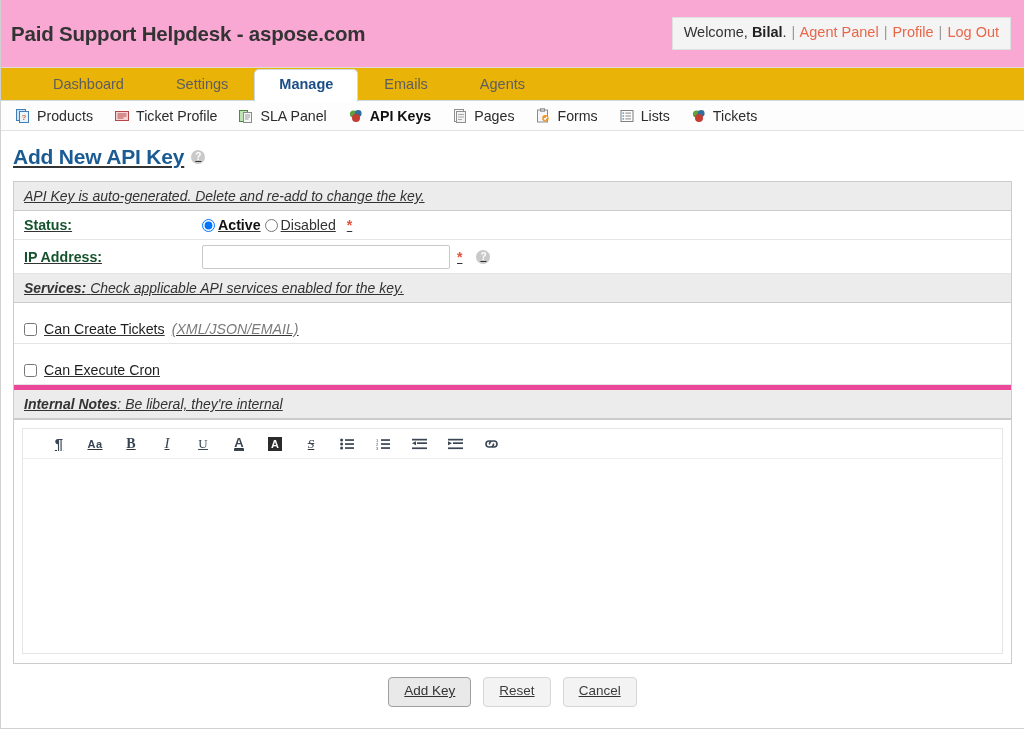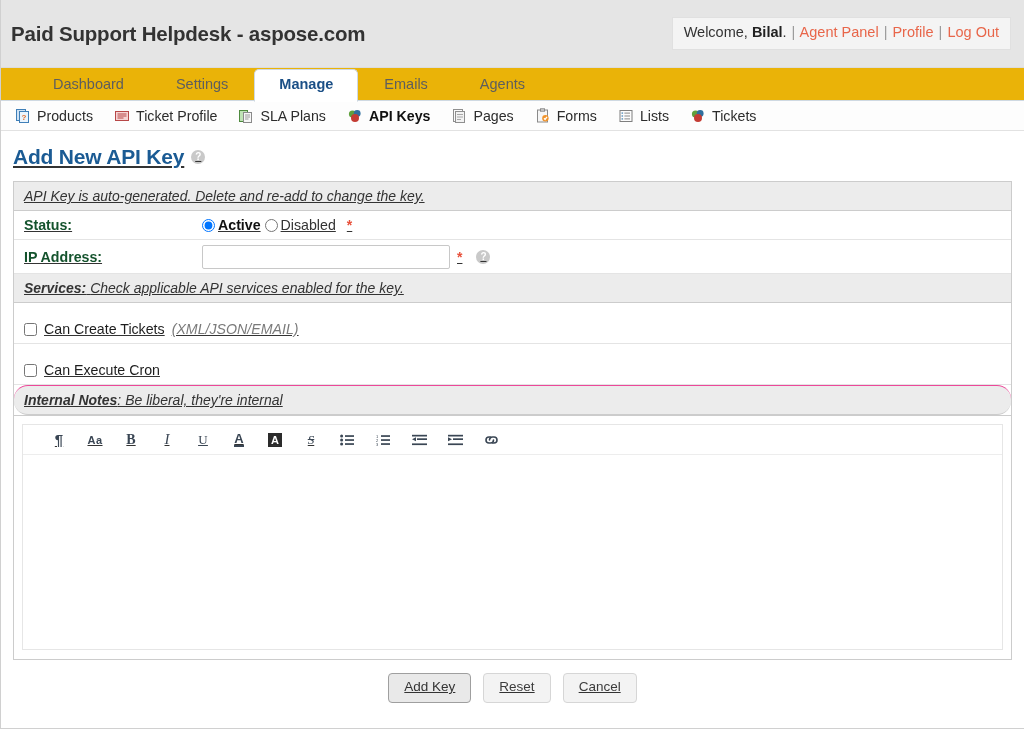--- a/index.html
+++ b/index.html
@@ -15,21 +15,21 @@
     width: 1024px; height: 729px;
     position: relative;
     border-left: 1px solid #d0d0d0;
     border-bottom: 1px solid #d0d0d0;
     background: #fff;
   }
 
   
   .header {
     height: 68px;
-    background: #e5e5e5;
+    background: #f9a8d4;
     border-bottom: 1px solid #dcdcdc;
     display: flex;
     align-items: center;
     justify-content: space-between;
     padding: 0 13px 0 10px;
     position: relative;
   }
   .site-title {
     font-size: 20.5px;
     font-weight: bold;
@@ -150,21 +150,21 @@
     background: #fff;
   }
   .bar {
     background: #ececec;
     border-bottom: 1px solid #cccccc;
     padding: 6px 10px;
     font-size: 14px;
     font-style: italic;
     color: #333;
   }
-  .bar.note { border-top: 1px solid #ec4899; border-radius: 14px; }
+  .bar.note { border-top: 5px solid #ec4899; }
   .bar b { font-style: italic; font-weight: bold; }
   .bar .plain { font-style: italic; }
   .row {
     display: flex;
     align-items: center;
     border-bottom: 1px solid #e4e4e4;
     background: #ffffff;
     min-height: 29px;
     padding: 0 10px;
   }
@@ -319,21 +319,21 @@
     <div class="subnav-item">
       <span class="ic">
         <svg viewBox="0 0 16 16" width="16" height="16">
           <rect x="1.5" y="2.5" width="8" height="11" fill="#bfe3b5" stroke="#4e8a3e" stroke-width="1"></rect>
           <rect x="5.5" y="4.5" width="8" height="10" fill="#f7f7f7" stroke="#8a8a8a" stroke-width="1"></rect>
           <line x1="7" y1="7" x2="12" y2="7" stroke="#9a9a9a" stroke-width="1"></line>
           <line x1="7" y1="9" x2="12" y2="9" stroke="#9a9a9a" stroke-width="1"></line>
           <line x1="7" y1="11" x2="10.5" y2="11" stroke="#9a9a9a" stroke-width="1"></line>
         </svg>
       </span>
-      <span>SLA Plans</span>
+      <span>SLA Panel</span>
     </div>
 
     <div class="subnav-item active">
       <span class="ic">
         <svg viewBox="0 0 16 16" width="16" height="16">
           <circle cx="5.5" cy="6" r="3.6" fill="#5fa03c"></circle>
           <circle cx="10.2" cy="5.4" r="3.4" fill="#2f6f9e"></circle>
           <circle cx="8" cy="10" r="4" fill="#c43c34"></circle>
         </svg>
       </span>

